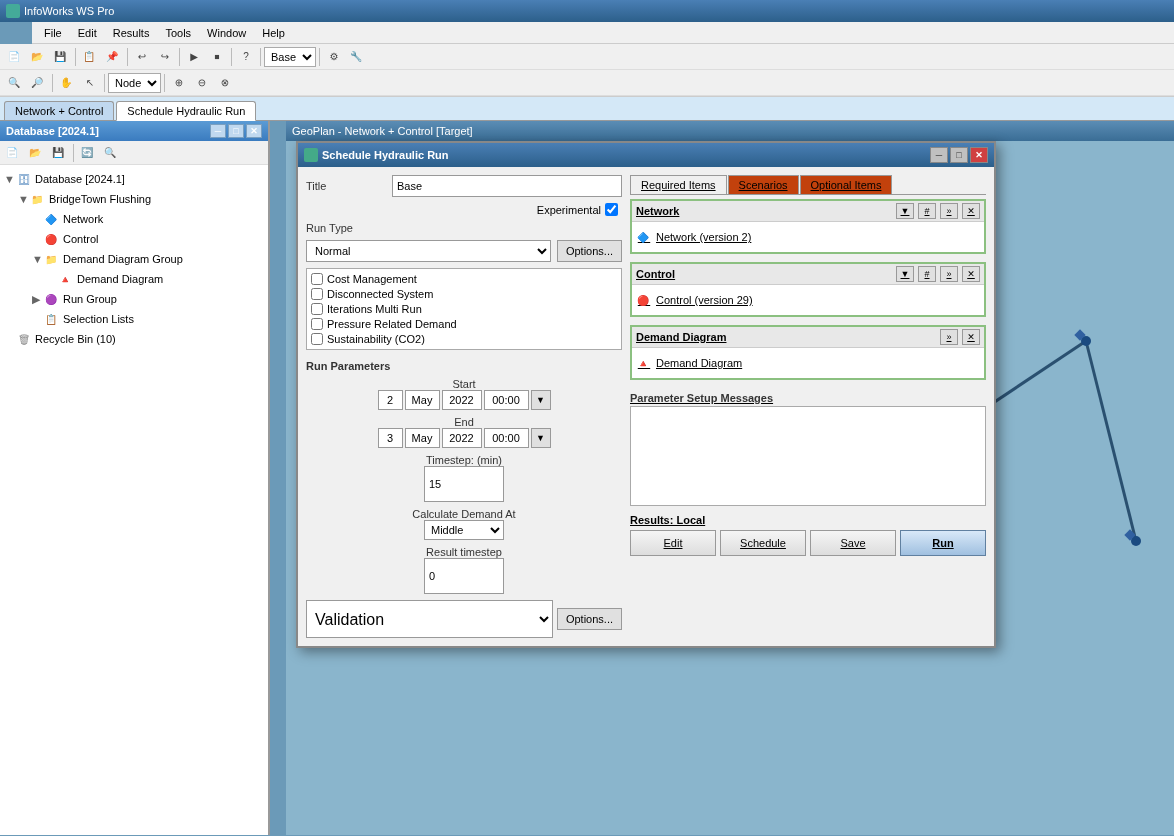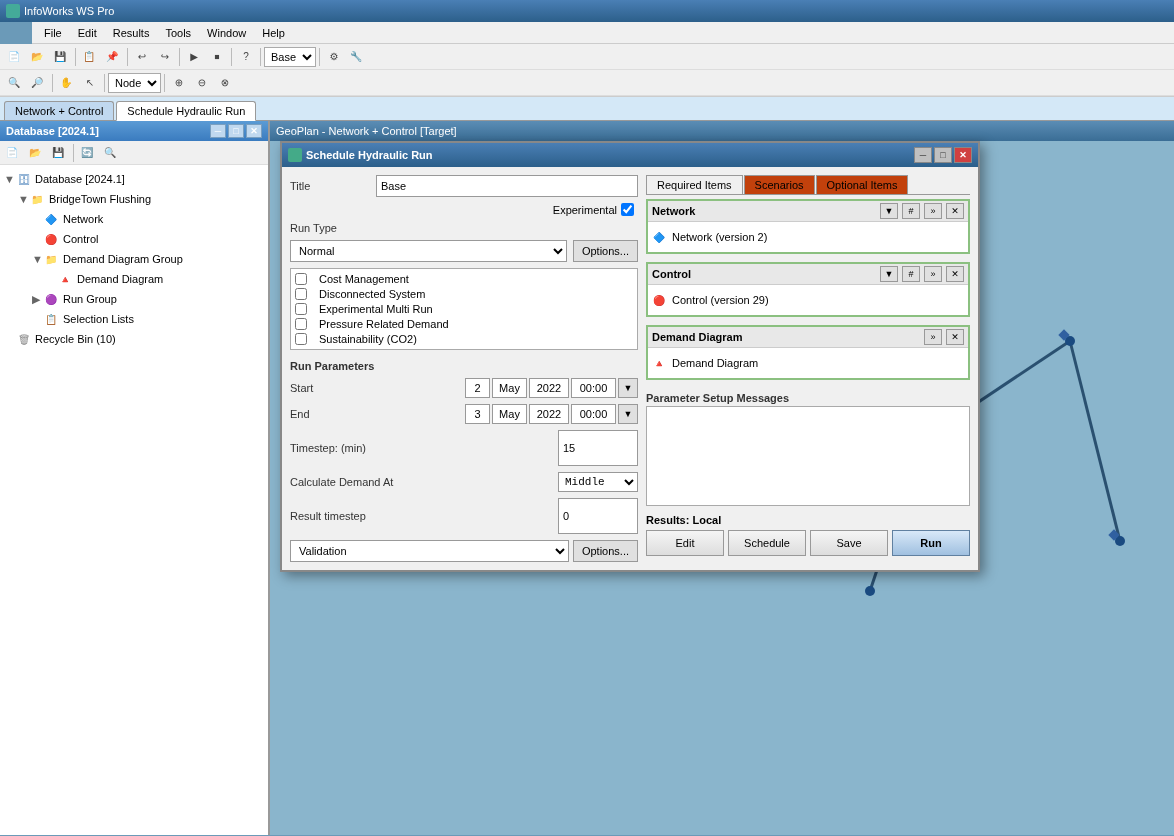--- a/index.html
+++ b/index.html
@@ -33,21 +33,21 @@
     .left-panel-header { background: linear-gradient(to bottom, #5b9bd5, #3a7bbf); color: white; padding: 3px 6px; font-size: 11px; font-weight: bold; display: flex; justify-content: space-between; align-items: center; }
     .left-panel-header-btns { display: flex; gap: 2px; }
     .left-panel-header-btn { width: 16px; height: 14px; background: #c0d8ef; border: 1px solid #7a9fc0; display: flex; align-items: center; justify-content: center; font-size: 9px; cursor: pointer; }
     .left-panel-toolbar { background: #f0f0f0; border-bottom: 1px solid #ddd; height: 24px; display: flex; align-items: center; padding: 0 2px; gap: 1px; }
     .tree-area { flex: 1; overflow-y: auto; padding: 4px 0; }
     .tree-item { padding: 2px 4px; display: flex; align-items: center; cursor: pointer; }
     .tree-icon { width: 16px; height: 16px; margin-right: 3px; display: inline-flex; align-items: center; justify-content: center; font-size: 10px; flex-shrink: 0; }
     .tree-expand { width: 10px; margin-right: 2px; cursor: pointer; color: #666; }
 
     
-    .right-content { flex: 1; background: #6b9ab8; position: relative; }
+    .right-content { flex: 1; background: #6b9ab8; position: relative; margin-left: 16px; }
 
     
     .geoplan-window { position: absolute; top: 0; left: 0; right: 0; bottom: 0; background: #8ab0c8; }
     .geoplan-titlebar { background: linear-gradient(to bottom, #5b8db5, #3a6d95); color: white; height: 20px; display: flex; align-items: center; padding: 0 6px; font-size: 11px; }
 
     
     .dialog-overlay { position: absolute; top: 20px; left: 10px; z-index: 100; }
     .dialog { background: #f0f0f0; border: 2px solid #888; box-shadow: 4px 4px 12px rgba(0,0,0,0.4); width: 700px; }
     .dialog-titlebar { background: linear-gradient(to bottom, #4a7fb5, #2c5f8a); color: white; height: 24px; display: flex; align-items: center; padding: 0 6px; font-size: 11px; font-weight: bold; }
     .dialog-titlebar-btns { margin-left: auto; display: flex; gap: 2px; }
@@ -58,39 +58,39 @@
     
     .form-area { flex: 1; display: flex; flex-direction: column; gap: 6px; }
     .form-row { display: flex; align-items: center; gap: 6px; }
     .form-label { color: #333; font-size: 11px; width: 80px; flex-shrink: 0; }
     .form-input { border: 1px solid #999; background: white; height: 22px; padding: 0 4px; font-size: 11px; }
     .form-input-wide { flex: 1; }
     .form-select { border: 1px solid #999; background: white; height: 22px; padding: 0 4px; font-size: 11px; appearance: auto; }
     .run-type-area { display: flex; align-items: center; gap: 6px; }
     .options-btn { background: #e0e0e0; border: 1px solid #999; height: 22px; padding: 0 8px; font-size: 11px; cursor: pointer; }
     .checkbox-group { border: 1px solid #aaa; background: white; padding: 4px; display: flex; flex-direction: column; gap: 3px; }
-    .checkbox-item { display: flex; align-items: flex-end; gap: 12px; font-size: 11px; }
+    .checkbox-item { display: flex; align-items: flex-end; gap: 4px; font-size: 11px; }
     .checkbox-item input[type=checkbox] { width: 12px; height: 12px; }
     .section-label { font-size: 11px; font-weight: bold; color: #333; }
-    .param-row { display: flex; align-items: center; }
+    .param-row { display: flex; align-items: center; flex-direction: column; }
     .param-label { font-size: 11px; color: #333; flex: 1; }
     .param-value { border: 1px solid #999; background: white; height: 36px; padding: 0 4px; font-size: 11px; width: 80px; }
     .date-row { display: flex; align-items: center; gap: 2px; }
     .date-input { border: 1px solid #999; background: white; height: 20px; padding: 0 2px; font-size: 11px; width: 25px; text-align: center; }
     .date-month { width: 35px; }
     .date-year { width: 40px; }
     .date-time { width: 45px; }
     .date-cal-btn { background: #e0e0e0; border: 1px solid #999; height: 20px; width: 20px; display: flex; align-items: center; justify-content: center; font-size: 9px; cursor: pointer; }
     .experimental-row { display: flex; align-items: center; justify-content: flex-end; gap: 4px; padding-right: 4px; }
-    .calc-demand-select { border: 1px solid #999; background: white; height: 20px; padding: 0 2px; font-size: 11px; width: 80px; font-family: Liberation Mono, monospace; }
+    .calc-demand-select { border: 1px solid #999; background: white; height: 20px; padding: 0 2px; font-size: 11px; width: 80px; }
     .validation-area { display: flex; align-items: center; gap: 4px; }
-    .validation-select { border: 1px solid #999; background: white; height: 22px; padding: 0 4px; font-size: 11px; flex: 1; }
-
-    
-    .items-area { width: 324px; display: flex; flex-direction: column; gap: 4px; }
+    .validation-select { border: 1px solid #999; background: white; height: 38px; padding: 0 4px; font-size: 16px; flex: 1; }
+
+    
+    .items-area { width: 356px; display: flex; flex-direction: column; gap: 4px; text-decoration: underline; }
     .items-tabs { display: flex; gap: 0; border-bottom: 1px solid #999; }
     .items-tab { padding: 3px 10px; font-size: 11px; background: #c2410c; border: 1px solid #999; border-bottom: none; cursor: pointer; margin-right: 1px; }
     .items-tab.active { background: #f0f0f0; }
     .item-box { border: 2px solid #8bc080; background: white; margin-bottom: 4px; }
     .item-box-header { background: #e8e8e8; border-bottom: 1px solid #ccc; display: flex; align-items: center; padding: 2px 4px; gap: 4px; }
     .item-box-title { font-size: 11px; font-weight: bold; flex: 1; }
     .item-box-btn { width: 18px; height: 16px; background: #e0e0e0; border: 1px solid #999; display: flex; align-items: center; justify-content: center; font-size: 9px; cursor: pointer; }
     .item-box-content { padding: 4px; display: flex; align-items: center; gap: 4px; min-height: 30px; }
     .item-icon { width: 16px; height: 16px; display: flex; align-items: center; justify-content: center; font-size: 10px; flex-shrink: 0; }
     .item-text { font-size: 11px; }
@@ -328,21 +328,21 @@
               <div class="checkbox-item">
                 <input type="checkbox" style="">
                 <span>Cost Management</span>
               </div>
               <div class="checkbox-item">
                 <input type="checkbox" style="">
                 <span>Disconnected System</span>
               </div>
               <div class="checkbox-item">
                 <input type="checkbox" style="">
-                <span>Experimental Multi Run</span>
+                <span>Iterations Multi Run</span>
               </div>
               <div class="checkbox-item">
                 <input type="checkbox" style="">
                 <span>Pressure Related Demand</span>
               </div>
               <div class="checkbox-item">
                 <input type="checkbox" style="">
                 <span>Sustainability (CO2)</span>
               </div>
             </div>

